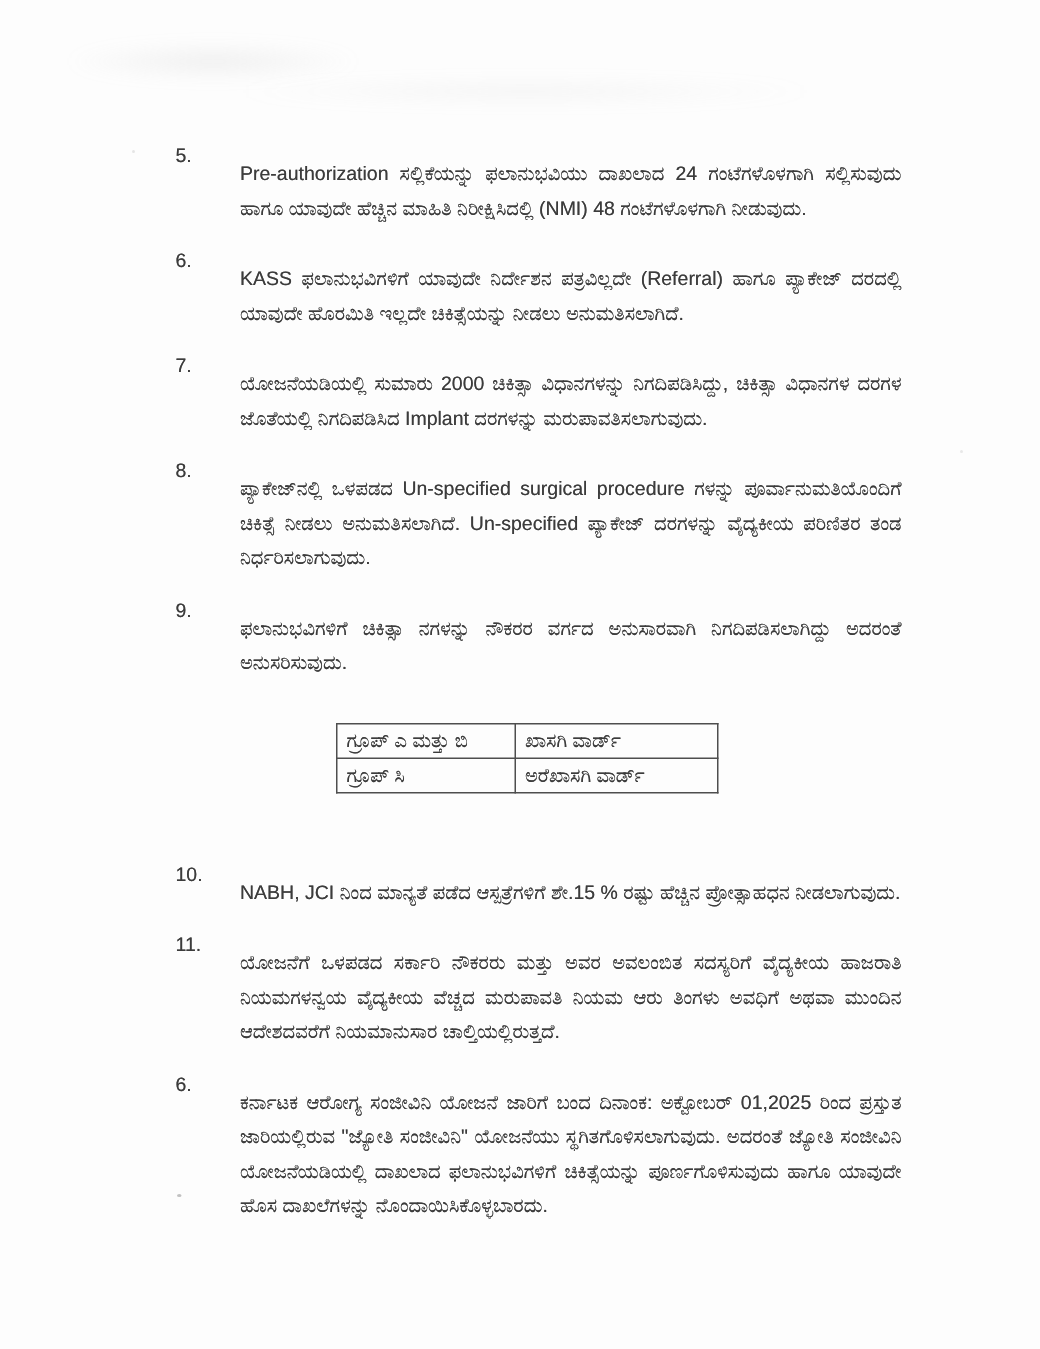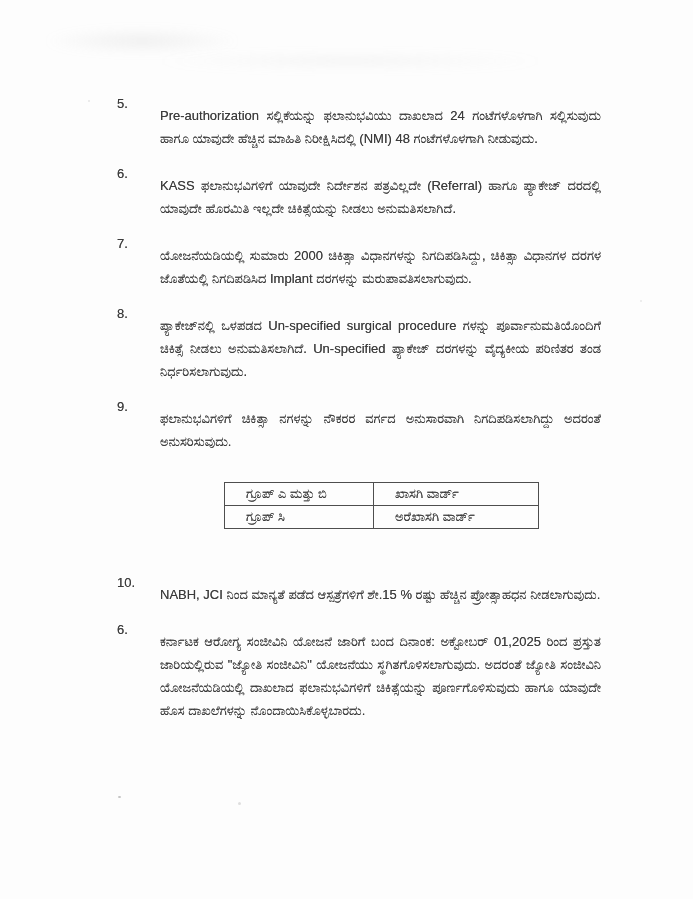--- a/index.html
+++ b/index.html
@@ -46,21 +46,21 @@
     text-align:justify;
   }
   .ward-table{
     border-collapse:collapse;
     margin:17px 0 42px 107px;
     color:#3c3c3c;
   }
   .ward-table td{
     border:1.6px solid #4e4e4e;
     height:22px;
-    padding:0 21px;
+    padding:0 6px;
     font-size:13px;
     line-height:18px;
     white-space:nowrap;
   }
   .ward-table td.c1{min-width:106px;}
   .ward-table td.c2{min-width:122px;}
 </style>
 </head>
 <body>
 
@@ -111,20 +111,24 @@
           <td class="c2">ಅರೆಖಾಸಗಿ ವಾರ್ಡ್</td>
         </tr>
       </tbody>
     </table>
 
     <div class="item">
       <span class="num">10.</span>
       <p class="txt">NABH, JCI ನಿಂದ ಮಾನ್ಯತೆ ಪಡೆದ ಆಸ್ಪತ್ರೆಗಳಿಗೆ ಶೇ.15 % ರಷ್ಟು ಹೆಚ್ಚಿನ ಪ್ರೋತ್ಸಾಹಧನ ನೀಡಲಾಗುವುದು.</p>
     </div>
 
+    <div class="item">
+      <span class="num">11.</span>
+      <p class="txt">ಯೋಜನೆಗೆ ಒಳಪಡದ ಸರ್ಕಾರಿ ನೌಕರರು ಮತ್ತು ಅವರ ಅವಲಂಬಿತ ಸದಸ್ಯರಿಗೆ ವೈದ್ಯಕೀಯ ಹಾಜರಾತಿ ನಿಯಮಗಳನ್ವಯ ವೈದ್ಯಕೀಯ ವೆಚ್ಚದ ಮರುಪಾವತಿ ನಿಯಮ ಆರು ತಿಂಗಳು ಅವಧಿಗೆ ಅಥವಾ ಮುಂದಿನ ಆದೇಶದವರೆಗೆ ನಿಯಮಾನುಸಾರ ಚಾಲ್ತಿಯಲ್ಲಿರುತ್ತದೆ.</p>
+    </div>
 
     <div class="item">
       <span class="num">6.</span>
       <p class="txt">ಕರ್ನಾಟಕ ಆರೋಗ್ಯ ಸಂಜೀವಿನಿ ಯೋಜನೆ ಜಾರಿಗೆ ಬಂದ ದಿನಾಂಕ: ಅಕ್ಟೋಬರ್ 01,2025 ರಿಂದ ಪ್ರಸ್ತುತ ಜಾರಿಯಲ್ಲಿರುವ "ಜ್ಯೋತಿ ಸಂಜೀವಿನಿ" ಯೋಜನೆಯು ಸ್ಥಗಿತಗೊಳಿಸಲಾಗುವುದು. ಅದರಂತೆ ಜ್ಯೋತಿ ಸಂಜೀವಿನಿ ಯೋಜನೆಯಡಿಯಲ್ಲಿ ದಾಖಲಾದ ಫಲಾನುಭವಿಗಳಿಗೆ ಚಿಕಿತ್ಸೆಯನ್ನು ಪೂರ್ಣಗೊಳಿಸುವುದು ಹಾಗೂ ಯಾವುದೇ ಹೊಸ ದಾಖಲೆಗಳನ್ನು ನೊಂದಾಯಿಸಿಕೊಳ್ಳಬಾರದು.</p>
     </div>
 
 
   </div>
 </div>
 

